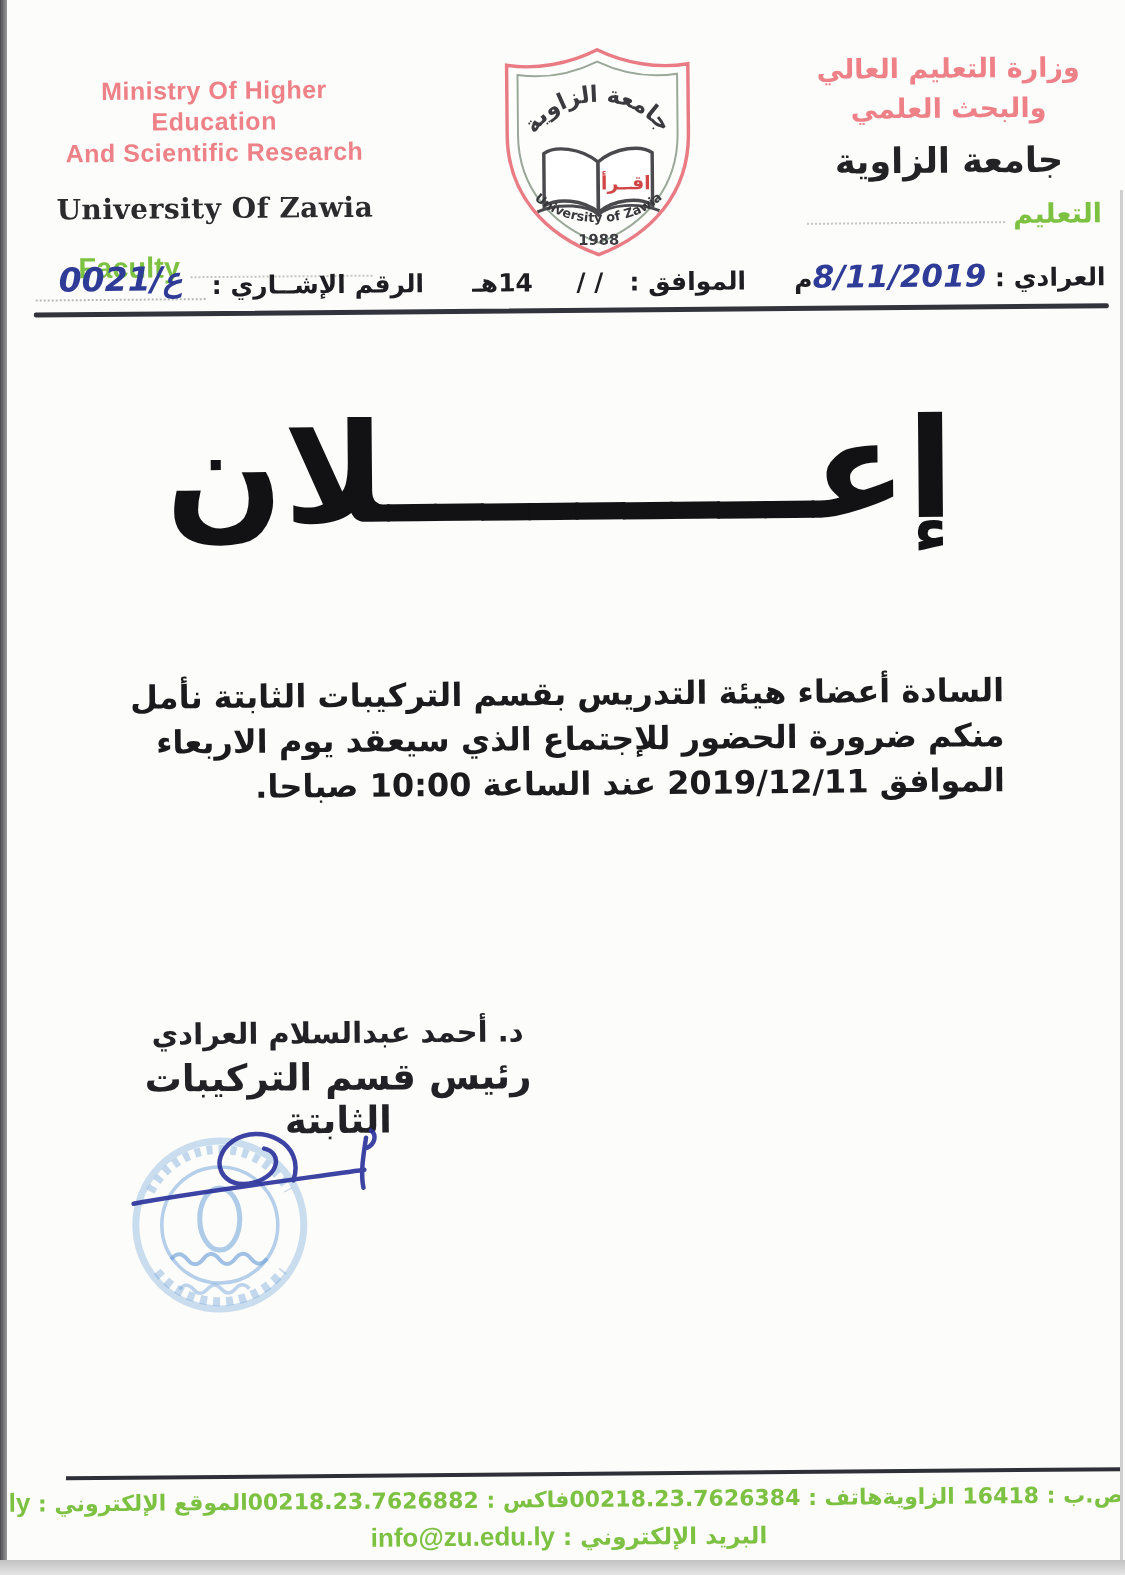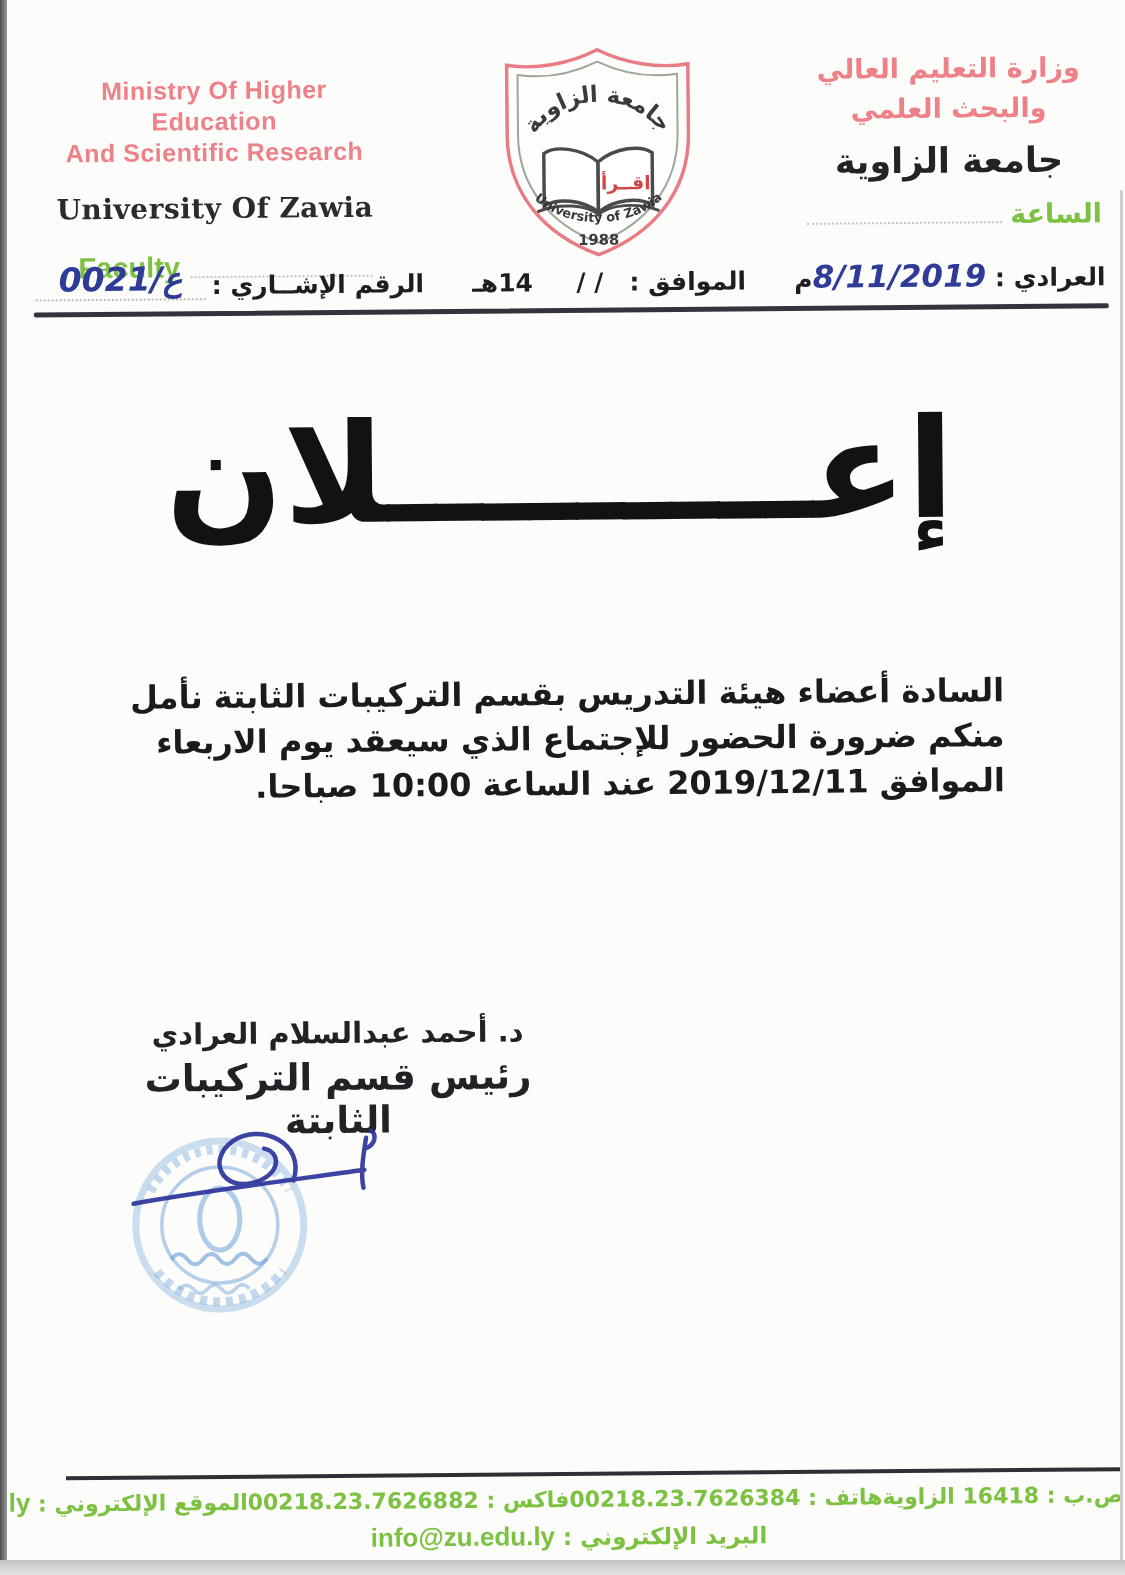--- a/index.html
+++ b/index.html
@@ -103,21 +103,21 @@
         </text>
         <text x="100" y="204" text-anchor="middle" font-size="15" font-weight="bold" fill="#3c3c40" font-family="DejaVu Sans, sans-serif">1988</text>
       </svg>
     </div>
 
     <div class="hdr-right">
       <div class="pink-ar">وزارة التعليم العالي</div>
       <div class="pink-ar">والبحث العلمي</div>
       <div class="uni-ar">جامعة الزاوية</div>
       <div class="fac-row-ar">
-        <span class="green-ar">الساعة</span>
+        <span class="green-ar">التعليم</span>
         <span class="dotline"></span>
       </div>
     </div>
 
     <div class="date-row">
       <span class="cell">
         <span>العرادي :</span>
         <span class="hand hand-date" dir="ltr">8/11/2019</span><span>م</span>
       </span>
       <span class="cell">

